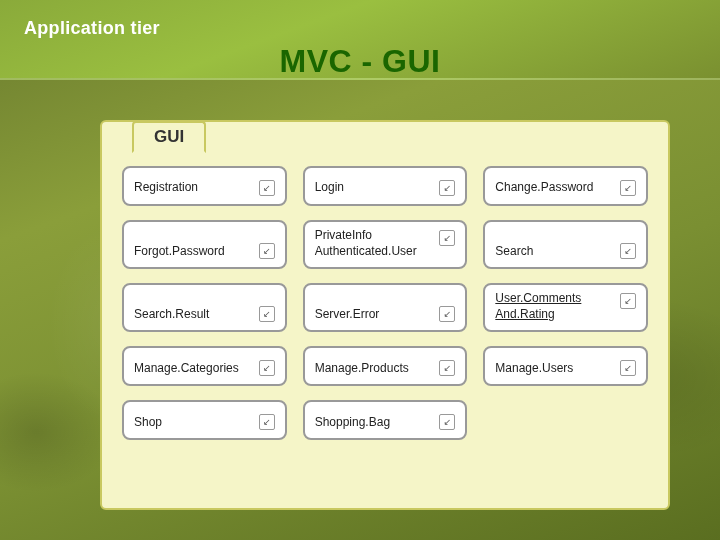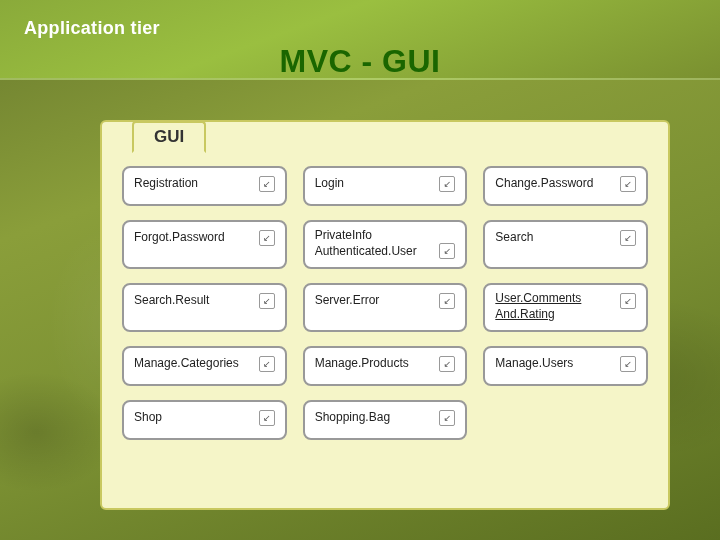--- a/index.html
+++ b/index.html
@@ -100,21 +100,21 @@
 
     
     .node-btn {
       background: #fff;
       border: 2px solid #999;
       border-radius: 8px;
       padding: 8px 10px 8px 10px;
       font-size: 12px;
       color: #222;
       display: flex;
-      align-items: flex-start;
+      align-items: flex-end;
       justify-content: space-between;
       min-height: 40px;
       cursor: pointer;
       position: relative;
     }
 
     .node-btn span.label {
       flex: 1;
       line-height: 1.3;
     }
@@ -163,21 +163,21 @@
     </div>
     <div class="node-btn">
       <span class="label">Change.Password</span>
       <div class="corner-icon">↙</div>
     </div>
 
     <div class="node-btn">
       <span class="label">Forgot.Password</span>
       <div class="corner-icon">↙</div>
     </div>
-    <div class="node-btn" style="align-items:flex-end; padding-top:6px;">
+    <div class="node-btn" style="align-items:flex-start; padding-top:6px;">
       <span class="label" style="white-space:pre-line;">PrivateInfo
 Authenticated.User</span>
       <div class="corner-icon" style="margin-top:2px;">↙</div>
     </div>
     <div class="node-btn">
       <span class="label">Search</span>
       <div class="corner-icon">↙</div>
     </div>
 
     <div class="node-btn">

